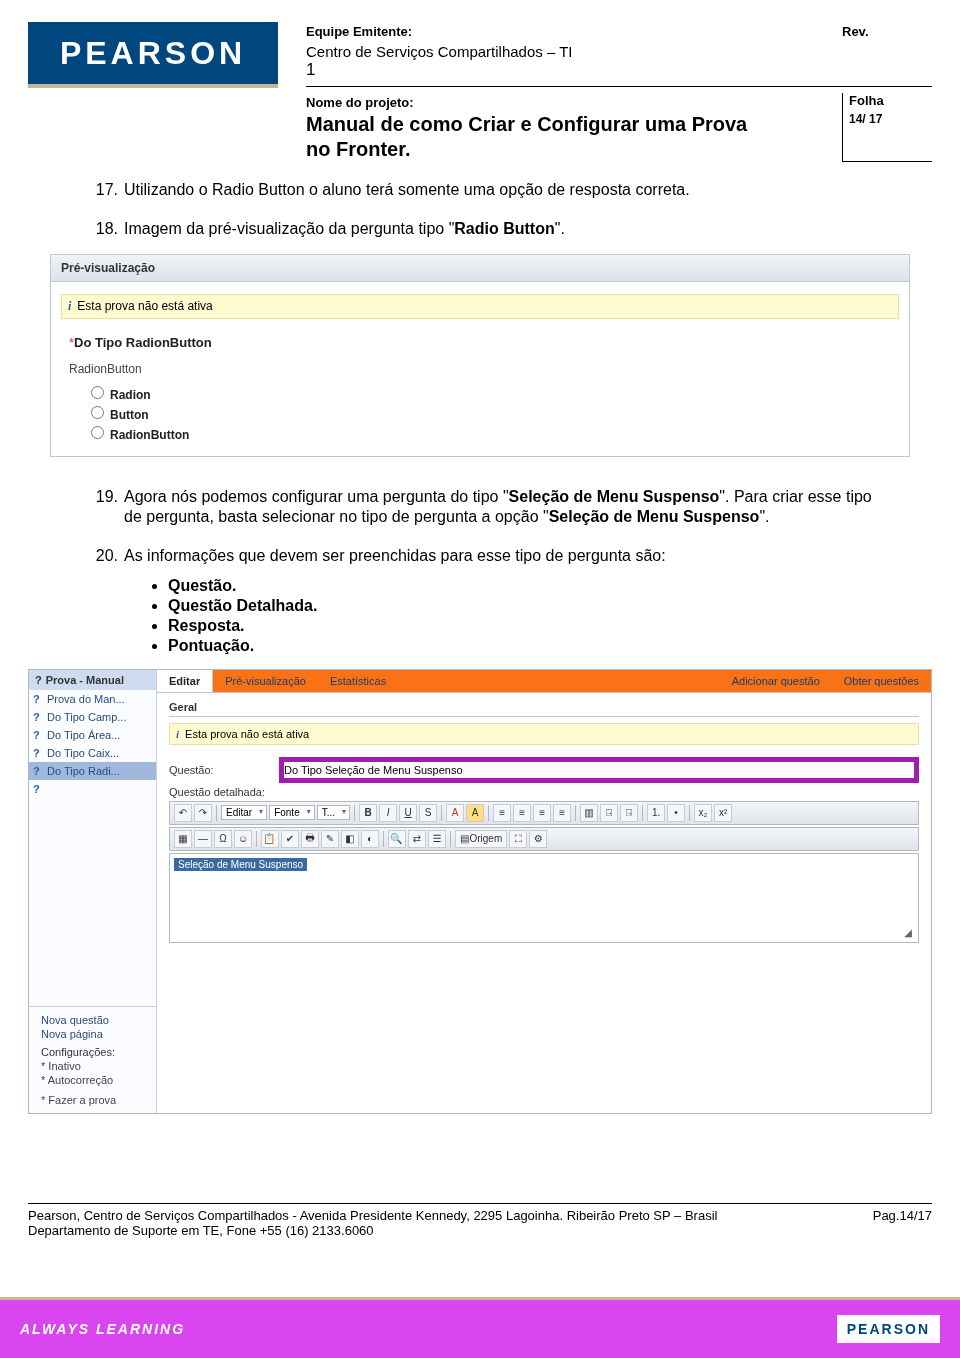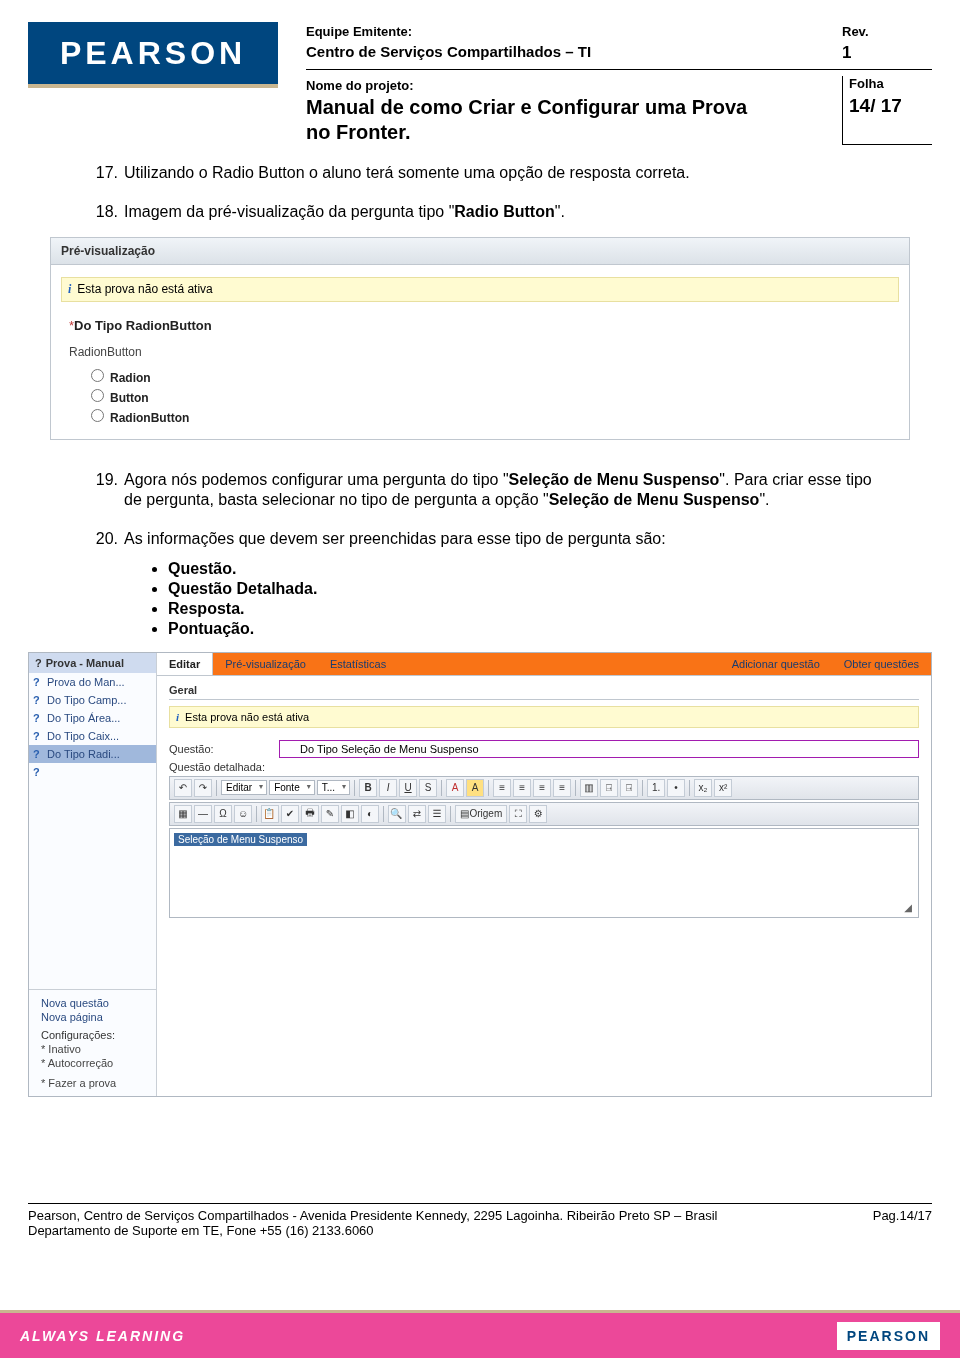--- a/index.html
+++ b/index.html
@@ -13,21 +13,21 @@
   .hdr-right { flex: 1; }
   .hdr-line { display: flex; font-size: 13px; font-weight: bold; padding: 2px 0 2px 0; }
   .hdr-label { flex: 1; }
   .hdr-val { width: 90px; }
   .hdr-border { border-bottom: 1px solid #000; margin: 4px 0 6px 0; }
   .proj { font-weight: bold; font-size: 20px; line-height: 1.25; padding-right: 90px; }
   .proj-row { display: flex; }
   .proj-left { flex: 1; }
   .folha-box { width: 90px; border-left: 1px solid #000; border-bottom: 1px solid #000; padding-left: 6px; font-size: 13px; }
   .folha-box .fl-lbl { font-weight: bold; font-size: 13px; }
-  .folha-box .fl-val { font-weight: bold; font-size: 19px; padding: 4px 0; }
+  .folha-box .fl-val { font-weight: bold; font-size: 12px; padding: 4px 0; }
 
   
   .item { display: flex; margin: 18px 0 0 60px; font-size: 16px; line-height: 1.3; }
   .item-num { width: 36px; text-align: right; padding-right: 6px; }
   .item-txt { flex: 1; padding-right: 40px; }
   .bullets { margin: 10px 0 0 140px; font-size: 16px; font-weight: bold; }
   .bullets li { margin: 2px 0; list-style: disc; }
 
   
   .shot { margin: 14px 22px 0 22px; border: 1px solid #c0c7cf; font-family: "Segoe UI", Tahoma, sans-serif; font-size: 12px; }
@@ -57,58 +57,58 @@
   .s2-main { flex: 1; background: #fff; }
   .tabs { background: #f97316; display: flex; align-items: center; border-bottom: 1px solid #c0c7cf; }
   .tabs span { padding: 5px 12px; color: #1a3c70; }
   .tabs .act { background: #fff; border-right: 1px solid #c0c7cf; font-weight: bold; color: #222; }
   .tabs-spacer { flex: 1; }
   .tabs .right { color: #1a3c70; text-align: right; }
   .geral { padding: 8px 12px 6px 12px; }
   .geral-h { color: #333; border-bottom: 1px solid #c0c7cf; padding-bottom: 3px; margin-bottom: 6px; font-weight: bold; }
   .row { display: flex; align-items: center; margin: 3px 0; }
   .row .lbl { width: 110px; color: #333; }
-  .row input.txt { flex: 1; border: 1px solid #a21caf; padding: 2px 20px; font-size: 11px; }
+  .row input.txt { flex: 1; border: 5px solid #a21caf; padding: 2px 0; font-size: 11px; }
 
   
   .tb { border: 1px solid #b0b8c2; background: linear-gradient(#f2f4f8, #e0e4ea); padding: 2px 4px; display: flex; flex-wrap: wrap; gap: 2px; align-items: center; margin: 2px 0; }
   .tb .btn { width: 18px; height: 18px; border: 1px solid #c4ccd6; background: #f4f6f9; display: inline-flex; align-items: center; justify-content: center; font-size: 10px; color: #333; }
   .tb .sep { width: 1px; height: 16px; background: #b0b8c2; margin: 0 2px; }
   .tb .dd { border: 1px solid #b0b8c2; padding: 1px 14px 1px 4px; background: #fff; position: relative; font-size: 10px; }
   .tb .dd::after { content: "▾"; position: absolute; right: 3px; top: 1px; font-size: 8px; color: #666; }
   .editor-area { border: 1px solid #b0b8c2; height: 90px; background: #fff; position: relative; }
   .chip { position: absolute; top: 4px; left: 4px; background: #3b6aa0; color: #fff; font-size: 10px; padding: 1px 4px; }
   .resize { position: absolute; right: 6px; bottom: 4px; color: #666; font-size: 10px; }
 
   
   .ftr { position: absolute; left: 28px; right: 28px; bottom: 60px; font-size: 13px; }
   .ftr-line { border-top: 1px solid #000; margin-bottom: 4px; }
   .ftr-row { display: flex; }
   .ftr-txt { flex: 1; }
   .ftr-pg { width: 80px; text-align: right; }
 
-  .bottombar { position: absolute; left: 0; right: 0; bottom: 0; height: 48px; background: #ec4899; display: flex; align-items: center; justify-content: space-between; padding: 0 20px; color: #fff; border-top: 3px solid #c9b690; }
+  .bottombar { position: absolute; left: 0; right: 0; bottom: 0; height: 61px; background: #d946ef; display: flex; align-items: center; justify-content: space-between; padding: 0 20px; color: #fff; border-top: 3px solid #c9b690; }
   .bottombar .al { font-style: italic; font-weight: bold; letter-spacing: 2px; font-size: 14px; }
   .bottombar .plogo { background: #fff; color: #00467f; font-weight: bold; font-size: 14px; letter-spacing: 2px; padding: 6px 10px; }
 </style>
 </head>
 <body>
 
 <div class="page">
 
   <div class="hdr-row">
     <div class="logo-cell">
       <div class="logo">PEARSON</div>
     </div>
     <div class="hdr-right">
       <div class="hdr-line">
         <div class="hdr-label">Equipe Emitente:</div>
         <div class="hdr-val">Rev.</div>
       </div>
-      <div class="hdr-line" style="font-weight:bold; font-size:15px;">
+      <div class="hdr-line" style="font-weight:normal; font-size:15px;flex-direction:column;">
         <div class="hdr-label">Centro de Serviços Compartilhados – TI</div>
         <div class="hdr-val" style="font-size:17px;">1</div>
       </div>
       <div class="hdr-border"></div>
       <div class="proj-row">
         <div class="proj-left">
           <div class="hdr-line">
             <div class="hdr-label">Nome do projeto:</div>
           </div>
           <div class="proj">Manual de como Criar e Configurar uma Prova no Fronter.</div>

